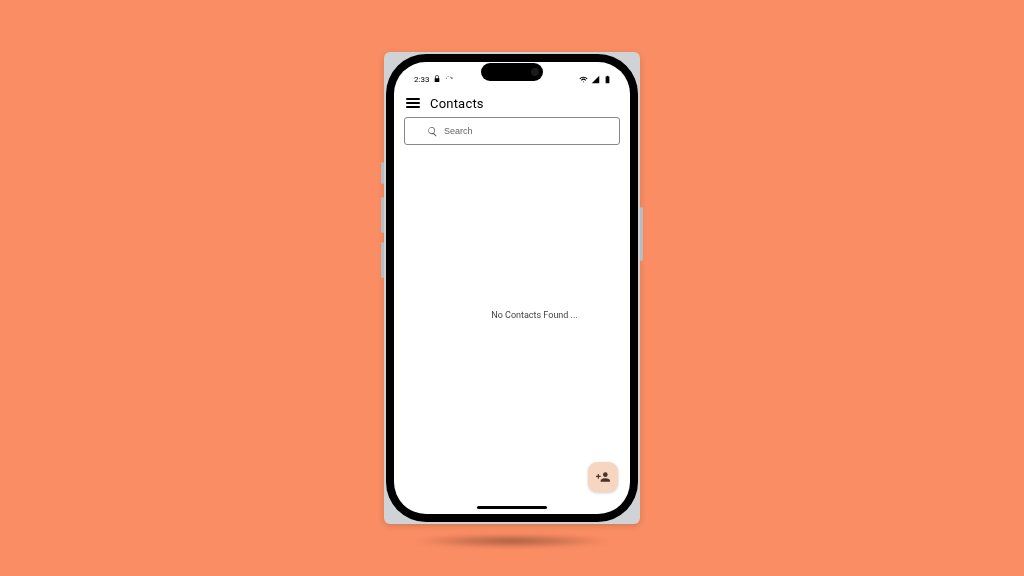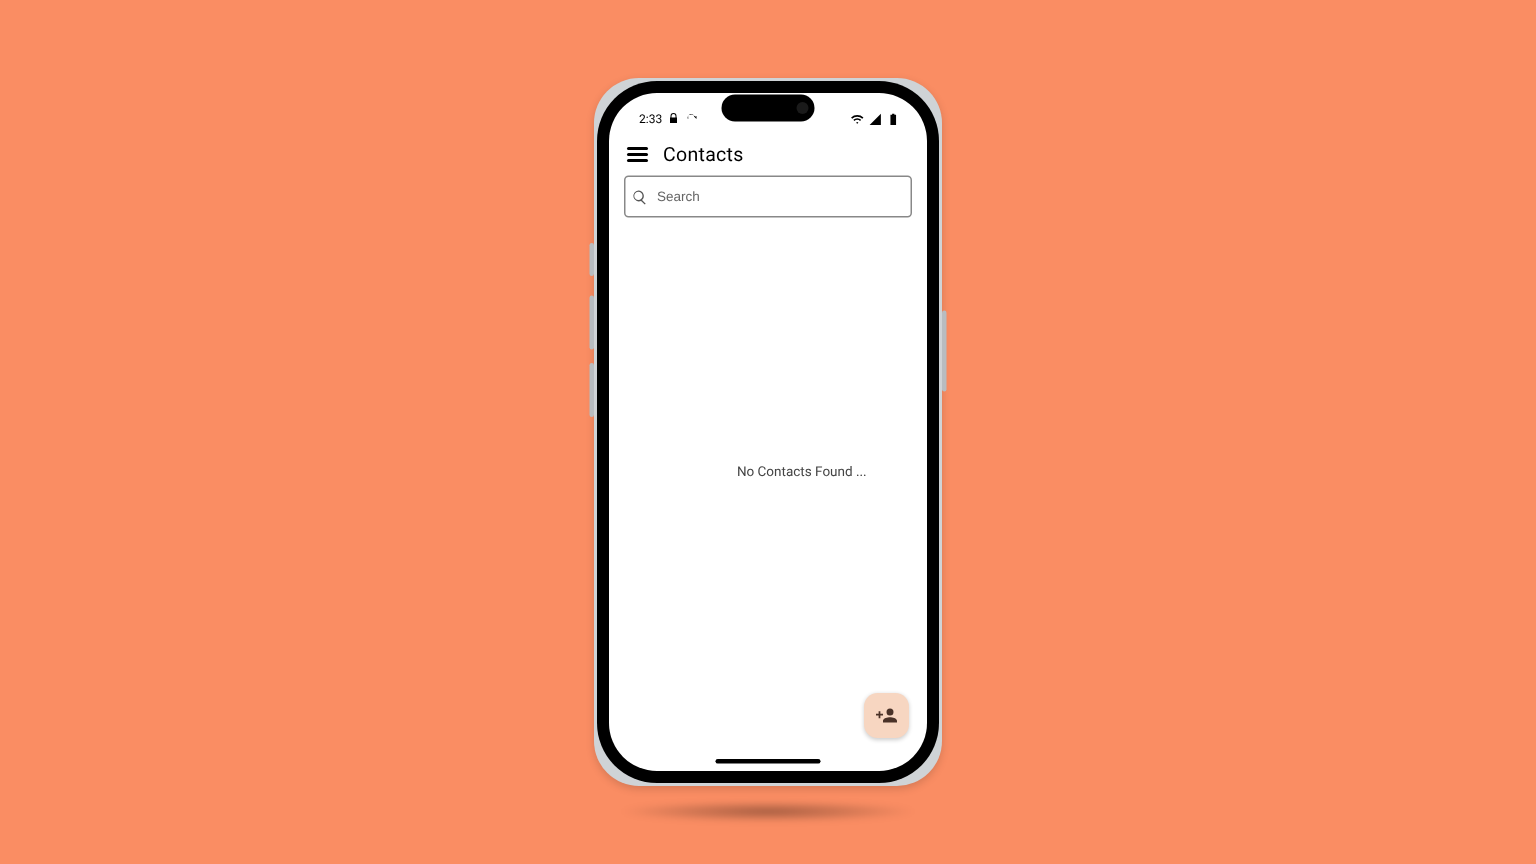--- a/index.html
+++ b/index.html
@@ -20,23 +20,23 @@
     bottom: 28px;
     width: 200px;
     height: 14px;
     background: radial-gradient(ellipse at center, rgba(0,0,0,0.35) 0%, rgba(0,0,0,0) 70%);
     border-radius: 50%;
     filter: blur(2px);
   }
 
   .phone {
     position: relative;
-    width: 232px;
+    width: 256px;
     height: 472px;
-    border-radius: 30px;
+    border-radius: 6px;
     background: #cfd3d6;
     padding: 2px;
     box-shadow: 0 2px 6px rgba(0,0,0,0.15);
   }
 
   .phone-side-btn {
     position: absolute;
     background: #b8bcc0;
     border-radius: 2px;
   }
@@ -126,21 +126,21 @@
   .hamburger span { display: block; height: 1.5px; background: #000; width: 100%; border-radius: 1px; }
   .app-title { font-size: 13px; color: #000; font-weight: 400; letter-spacing: 0.2px; }
 
   .search-wrap { padding: 0 10px; }
   .search-box {
     border: 1px solid #888;
     border-radius: 3px;
     height: 28px;
     display: flex;
     align-items: center;
-    padding: 0 4px;
+    padding: 0 22px;
     gap: 6px;
   }
   .search-box svg { width: 11px; height: 11px; fill: #555; }
   .search-input {
     border: none; outline: none; flex: 1;
     font-size: 9px; color: #333; background: transparent;
   }
   .search-input::placeholder { color: #666; }
 
   .content {

